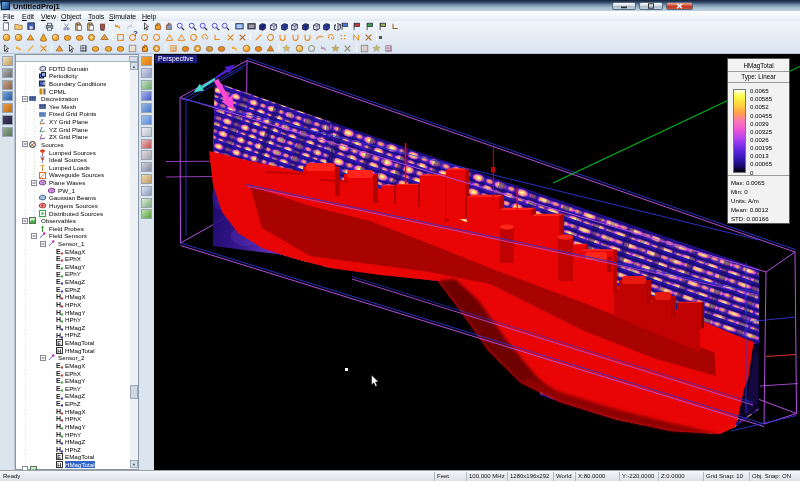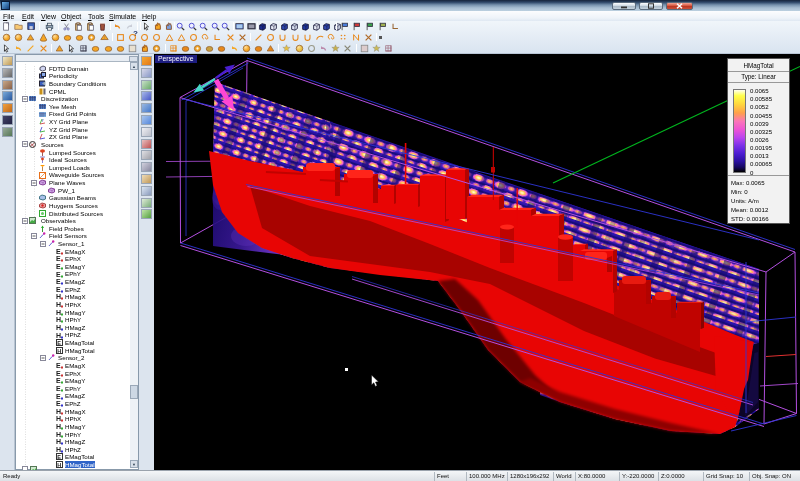--- a/index.html
+++ b/index.html
@@ -36,20 +36,21 @@
 #legend{left:727px;top:58px;width:63px;height:166px;background:#f2f2f2;border:1px solid #555;font-size:6.3px;color:#000;}
 .lrow{position:absolute;left:0;width:100%;text-align:center;}
 #lbar{position:absolute;left:5px;top:30px;width:13px;height:84px;background:linear-gradient(#fffff0 0%,#ffff4a 7%,#ffd83e 17%,#ffa04a 28%,#fb76b8 38%,#ee55d4 48%,#bb45ee 58%,#7a30e8 68%,#4a1cd0 78%,#2a10a0 87%,#150860 94%,#000 100%);border:1px solid #777;}
 .lv{position:absolute;left:22px;width:40px;text-align:left;font-size:6.1px;}
 .lst{position:absolute;left:3px;font-size:6.1px;}
 </style></head>
 <body>
 <div id="page">
 <div id="titlebar" class="abs"></div>
 <div id="tbicon" class="abs"></div>
+<div id="tbtext" class="abs">UntitledProj1</div>
 <div id="btnmin" class="abs winbtn">
       <svg width="22" height="6" viewBox="0 0 22 6">
         <rect x="8" y="3.5" width="6" height="1.8" fill="#333"></rect>
       </svg>
     </div>
 <div id="btnmax" class="abs winbtn">
       <svg width="22" height="6" viewBox="0 0 22 6">
         <rect x="8.5" y="0.8" width="5" height="4.4" fill="none" stroke="#333"></rect>
       </svg>
     </div>

